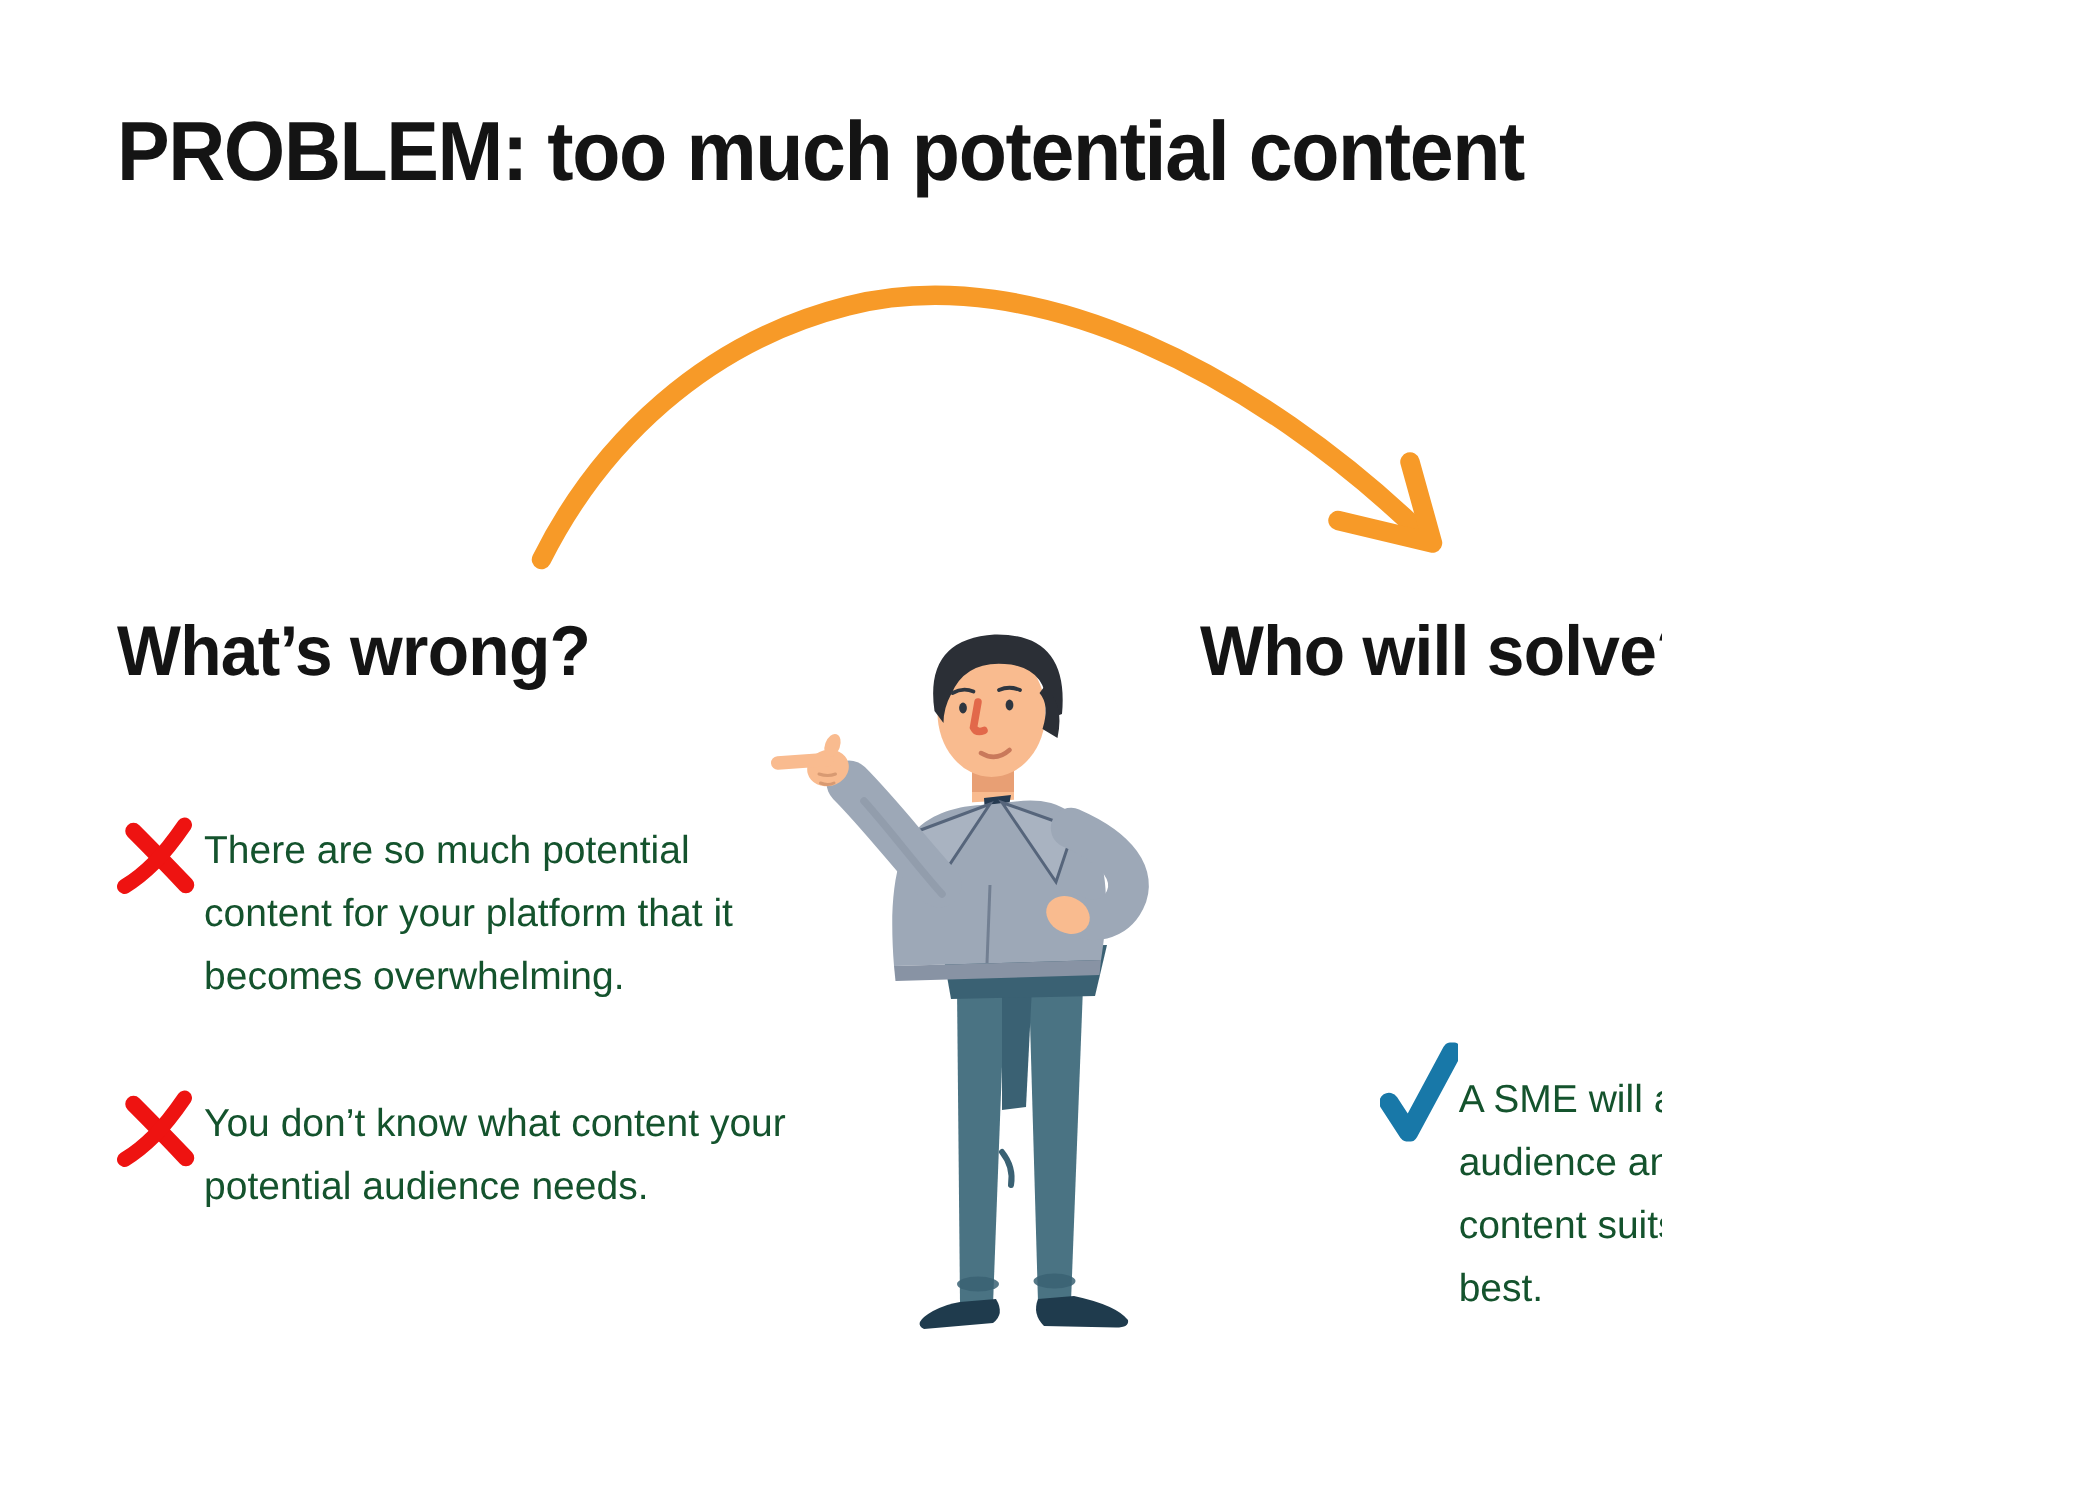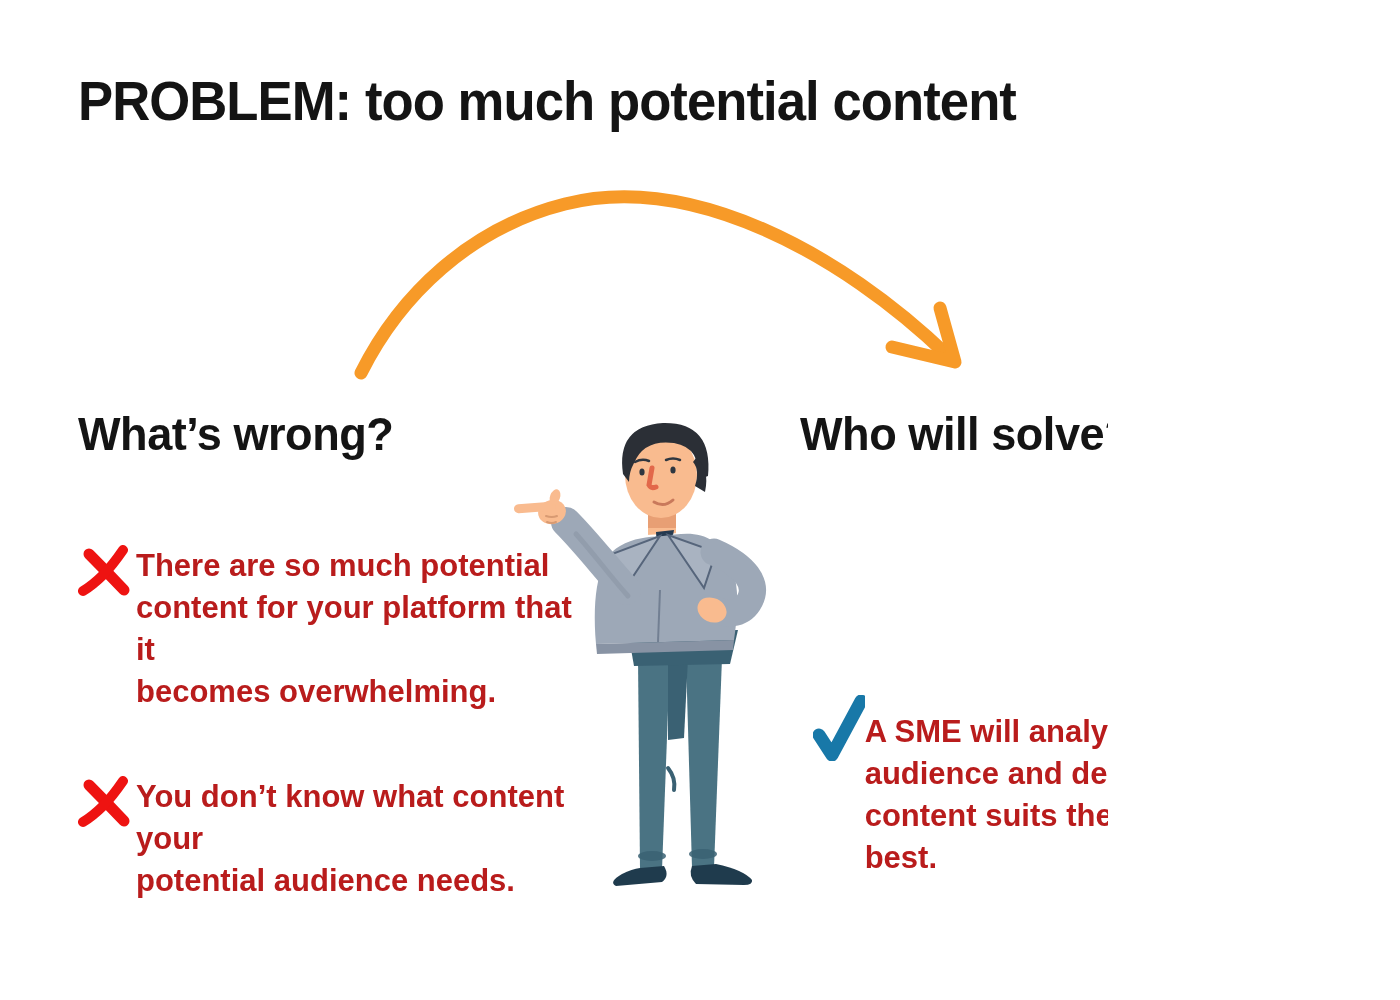--- a/index.html
+++ b/index.html
@@ -17,26 +17,25 @@
     position:absolute;
     font-size:47px;font-weight:bold;color:#141414;
     letter-spacing:-.5px;white-space:nowrap;
     transform:scaleX(.96);transform-origin:left top;
   }
   .heading-wrong{left:78px;top:406px;}
   .heading-solve{left:800px;top:406px;}
 
   .bullet{position:absolute;display:flex;align-items:flex-start;}
   .bullet .txt{
-    font-size:31px;line-height:42px;color:#b91c1c;
+    font-size:26px;line-height:42px;color:#14532d;
     white-space:pre-line;
-    font-weight:bold;
   }
   .bullet-l1{left:78px;top:545px;width:520px;}
-  .bullet-l2{left:78px;top:776px;width:540px;}
+  .bullet-l2{left:78px;top:727px;width:540px;}
   .bullet-r1{left:798px;top:542px;width:530px;}
   .bullet-r2{left:798px;top:711px;width:530px;justify-content:flex-end;}
 
   .cross-ic{width:56px;height:56px;flex:0 0 56px;margin:-4px 2px 0 0;}
   .check-ic{width:52px;height:66px;flex:0 0 52px;margin:-16px 0 0 0;}
 
   .arrow-layer{position:absolute;left:0;top:0;width:1400px;height:1000px;pointer-events:none;}
   .figure-layer{position:absolute;left:500px;top:418px;width:280px;height:500px;pointer-events:none;}
 </style>
 </head>

